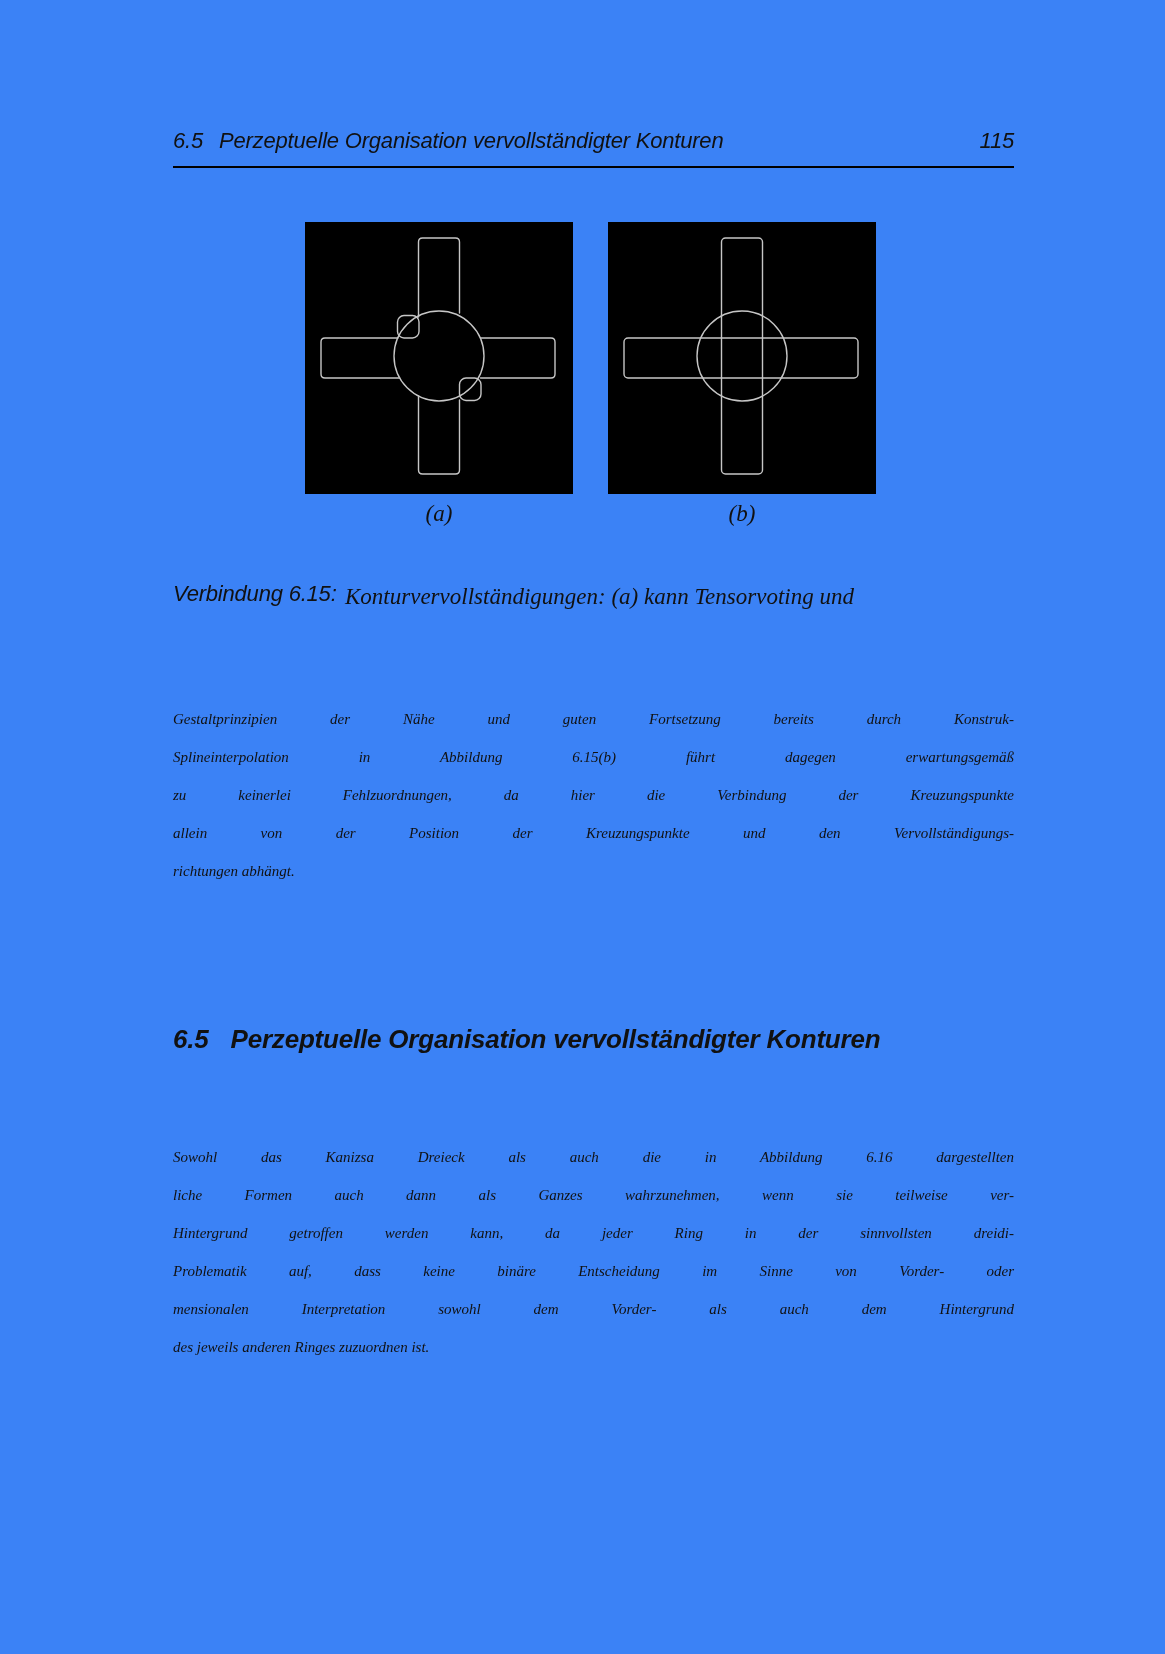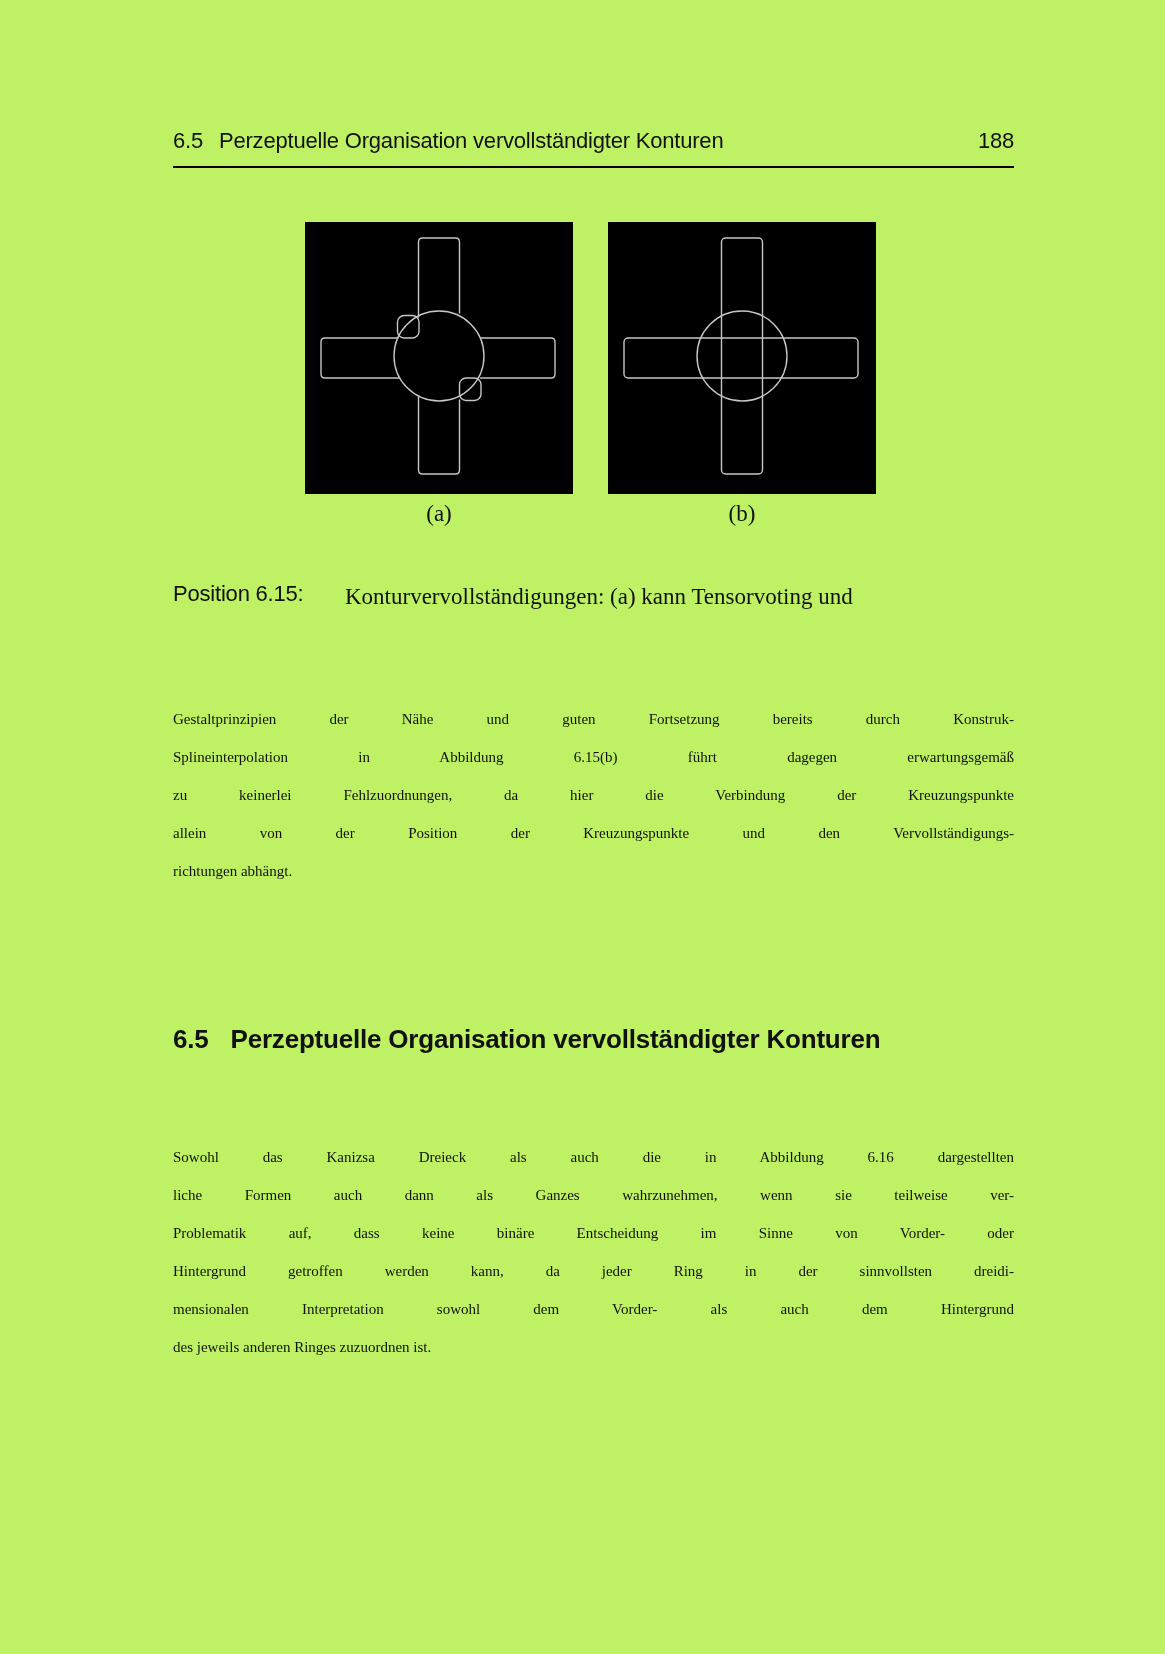--- a/index.html
+++ b/index.html
@@ -6,24 +6,25 @@
     --ink:#111111;
     --contour:#c6c6c6;
     --figbg:#000000;
   }
   *{margin:0;padding:0;box-sizing:border-box;}
   html,body{background:#ffffff;}
   .page{
     position:relative;
     width:1165px;
     height:1654px;
-    background:#bef264;
+    background:#3b82f6;
     overflow:hidden;
     font-family:"Liberation Serif", serif;
     color:var(--ink);
+    font-style:italic;
   }
   
   .running-header{
     position:absolute; left:173px; top:128px; width:841px; height:32px;
     font-family:"Liberation Sans", sans-serif;
     font-size:22px; letter-spacing:-0.2px; color:var(--ink);
     display:flex; align-items:baseline;
   }
   .rh-number{margin-right:16px;}
   .rh-title{flex:1 1 auto;}
@@ -77,21 +78,21 @@
   .sh-number{margin-right:22px;}
 </style>
 </head>
 <body>
 
 <div class="page">
 
   <div class="running-header">
     <span class="rh-number">6.5</span>
     <span class="rh-title">Perzeptuelle Organisation vervollständigter Konturen</span>
-    <span class="rh-page">188</span>
+    <span class="rh-page">115</span>
   </div>
   <div class="header-rule"></div>
 
   <div class="fig-panel" id="fig-a">
     <svg viewBox="0 0 268 272" fill="none" stroke="#c6c6c6" stroke-width="1.4" stroke-linecap="round" stroke-linejoin="round">
 
       <circle cx="134" cy="134" r="45"></circle>
 
       <path d="M 113.5 95 L 113.5 20 Q 113.5 16 117.5 16 L 150.5 16 Q 154.5 16 154.5 20 L 154.5 91"></path>
 
@@ -112,40 +113,40 @@
 
       <rect x="113.5" y="16" width="41" height="236" rx="4"></rect>
 
       <rect x="16" y="116" width="234" height="40" rx="4"></rect>
     </svg>
   </div>
 
   <div class="fig-label" id="fig-label-a">(a)</div>
   <div class="fig-label" id="fig-label-b">(b)</div>
 
-  <div class="caption-label">Position 6.15:</div>
+  <div class="caption-label">Verbindung 6.15:</div>
   <div class="caption-text">
       <div class="tline">Konturvervollständigungen:  (a) kann Tensorvoting und</div>
     </div>
 
   <div class="para" id="para-1">
       <div class="tline">Gestaltprinzipien der Nähe und guten Fortsetzung bereits durch Konstruk-</div>
       <div class="tline">Splineinterpolation in Abbildung 6.15(b) führt dagegen erwartungsgemäß</div>
       <div class="tline">zu keinerlei Fehlzuordnungen, da hier die Verbindung der Kreuzungspunkte</div>
       <div class="tline">allein von der Position der Kreuzungspunkte und den Vervollständigungs-</div>
       <div class="tline">richtungen abhängt.</div>
     </div>
 
   <div class="section-heading">
     <span class="sh-number">6.5</span>
     <span class="sh-title">Perzeptuelle Organisation vervollständigter Konturen</span>
   </div>
 
   <div class="para" id="para-2">
       <div class="tline">Sowohl das Kanizsa Dreieck als auch die in Abbildung 6.16 dargestellten</div>
       <div class="tline">liche Formen auch dann als Ganzes wahrzunehmen, wenn sie teilweise ver-</div>
+      <div class="tline">Hintergrund getroffen werden kann, da jeder Ring in der sinnvollsten dreidi-</div>
       <div class="tline">Problematik auf, dass keine binäre Entscheidung im Sinne von Vorder- oder</div>
-      <div class="tline">Hintergrund getroffen werden kann, da jeder Ring in der sinnvollsten dreidi-</div>
       <div class="tline">mensionalen Interpretation sowohl dem Vorder- als auch dem Hintergrund</div>
       <div class="tline">des jeweils anderen Ringes zuzuordnen ist.</div>
     </div>
 
 </div>
 
 </body></html>

